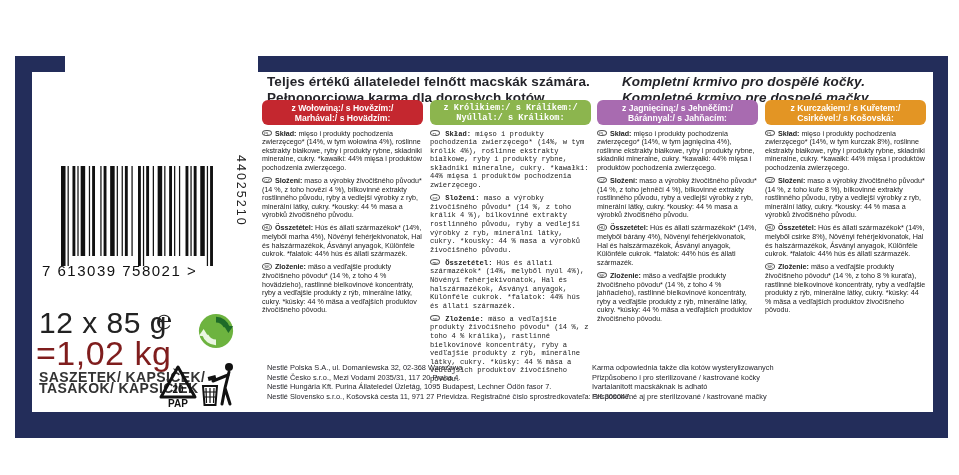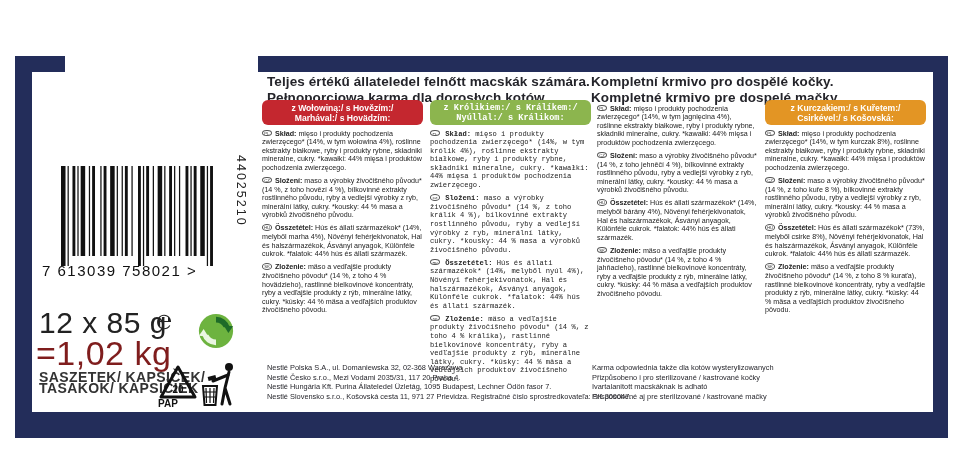--- a/index.html
+++ b/index.html
@@ -22,21 +22,21 @@
   
   .footer-block { position:absolute; top:363px; font-size:7.4px; line-height:9.6px; color:#26262c; }
 
   
   .side-number { position:absolute; left:248px; top:155px; transform:rotate(90deg); transform-origin:0 0; font-size:12.5px; letter-spacing:2px; color:#222; }
   .bc-digits { position:absolute; left:42px; top:262px; width:185px; font-size:15px; letter-spacing:1.5px; color:#111; }
   .qty { position:absolute; left:39px; top:306px; font-size:30px; color:#222; letter-spacing:0.5px; }
   .emark { position:absolute; left:156px; top:305px; font-size:27px; color:#222; }
   .weight { position:absolute; left:36px; top:334px; font-size:34px; color:#7f1d1d; letter-spacing:0.5px; }
   .pack-label { position:absolute; left:39px; top:372px; font-size:14px; line-height:11px; letter-spacing:0.4px; color:#333; font-weight:700; }
-  .pap-label { position:absolute; left:158px; top:398px; width:40px; text-align:left; font-size:10px; font-weight:700; color:#111; }
+  .pap-label { position:absolute; left:158px; top:398px; width:40px; text-align:center; font-size:10px; font-weight:700; color:#111; }
 </style>
 </head>
 <body>
 
 <div class="navy" style="left:15px; top:56px; width:50px; height:16px;"></div>
 <div class="navy" style="left:15px; top:56px; width:17px; height:382px;"></div>
 <div class="navy" style="left:258px; top:56px; width:690px; height:16px;"></div>
 <div class="navy" style="left:933px; top:56px; width:15px; height:382px;"></div>
 <div class="navy" style="left:15px; top:412px; width:933px; height:26px;"></div>
 
@@ -106,21 +106,21 @@
     <rect x="7" y="14" width="8" height="4" fill="#111" transform="rotate(-15 11 16)"></rect>
     <path d="M2 24 L16 24 L14.5 43 L3.5 43 Z" fill="none" stroke="#111" stroke-width="2"></path>
     <path d="M5 26 L5.5 41 M9 26 L9 41 M13 26 L12.5 41 M3 30 L15 30 M3.3 35 L14.7 35" stroke="#111" stroke-width="1.2"></path>
   </svg>
 </div>
 
 <div class="main-title" style="left:267px;">
   <div>Teljes értékű állateledel felnőtt macskák számára.</div>
   <div>Pełnoporcjowa karma dla dorosłych kotów.</div>
 </div>
-<div class="main-title" style="left:591px;">
+<div class="main-title" style="left:622px;font-style:italic;">
   <div>Kompletní krmivo pro dospělé kočky.</div>
   <div>Kompletné krmivo pre dospelé mačky.</div>
 </div>
 
 <div class="col" style="left:262px;">
   <div class="col-header" style="background: rgb(196, 39, 47);">
     <div>z Wołowiną:/ s Hovězím:/</div>
     <div>Marhával:/ s Hovädzím:</div>
   </div>
   <p class="para"><span class="badge">PL</span> <b>Skład:</b> <span>mięso i produkty pochodzenia zwierzęcego* (14%, w tym wołowina 4%), roślinne ekstrakty białkowe, ryby i produkty rybne, składniki mineralne, cukry. *kawałki: 44% mięsa i produktów pochodzenia zwierzęcego.</span></p>
@@ -134,34 +134,38 @@
     <div>z Królikiem:/ s Králíkem:/</div>
     <div>Nyúllal:/ s Králikom:</div>
   </div>
   <p class="para"><span class="badge">PL</span> <b>Skład:</b> <span>mięso i produkty pochodzenia zwierzęcego* (14%, w tym królik 4%), roślinne ekstrakty białkowe, ryby i produkty rybne, składniki mineralne, cukry. *kawałki: 44% mięsa i produktów pochodzenia zwierzęcego.</span></p>
   <p class="para"><span class="badge">CZ</span> <b>Složení:</b> <span>maso a výrobky živočišného původu* (14 %, z toho králík 4 %), bílkovinné extrakty rostlinného původu, ryby a vedlejší výrobky z ryb, minerální látky, cukry. *kousky: 44 % masa a výrobků živočišného původu.</span></p>
   <p class="para"><span class="badge">HU</span> <b>Összetétel:</b> <span>Hús és állati származékok* (14%, melyből nyúl 4%), Növényi fehérjekivonatok, Hal és halszármazékok, Ásványi anyagok, Különféle cukrok. *falatok: 44% hús és állati származék.</span></p>
   <p class="para"><span class="badge">SK</span> <b>Zloženie:</b> <span>mäso a vedľajšie produkty živočíšneho pôvodu* (14 %, z toho 4 % králika), rastlinné bielkovinové koncentráty, ryby a vedľajšie produkty z rýb, minerálne látky, cukry. *kúsky: 44 % mäsa a vedľajších produktov živočíšneho pôvodu.</span></p>
 </div>
 
 <div class="col" style="left:597px;">
+  <div class="col-header" style="background: rgb(168, 107, 176);">
+    <div>z Jagnięciną:/ s Jehněčím:/</div>
+    <div>Báránnyal:/ s Jahňacím:</div>
+  </div>
   <p class="para"><span class="badge">PL</span> <b>Skład:</b> <span>mięso i produkty pochodzenia zwierzęcego* (14%, w tym jagnięcina 4%), roślinne ekstrakty białkowe, ryby i produkty rybne, składniki mineralne, cukry. *kawałki: 44% mięsa i produktów pochodzenia zwierzęcego.</span></p>
   <p class="para"><span class="badge">CZ</span> <b>Složení:</b> <span>maso a výrobky živočišného původu* (14 %, z toho jehněčí 4 %), bílkovinné extrakty rostlinného původu, ryby a vedlejší výrobky z ryb, minerální látky, cukry. *kousky: 44 % masa a výrobků živočišného původu.</span></p>
   <p class="para"><span class="badge">HU</span> <b>Összetétel:</b> <span>Hús és állati származékok* (14%, melyből bárány 4%), Növényi fehérjekivonatok, Hal és halszármazékok, Ásványi anyagok, Különféle cukrok. *falatok: 44% hús és állati származék.</span></p>
   <p class="para"><span class="badge">SK</span> <b>Zloženie:</b> <span>mäso a vedľajšie produkty živočíšneho pôvodu* (14 %, z toho 4 % jahňacieho), rastlinné bielkovinové koncentráty, ryby a vedľajšie produkty z rýb, minerálne látky, cukry. *kúsky: 44 % mäsa a vedľajších produktov živočíšneho pôvodu.</span></p>
 </div>
 
 <div class="col" style="left:765px;">
   <div class="col-header" style="background: rgb(227, 149, 36);">
     <div>z Kurczakiem:/ s Kuřetem:/</div>
     <div>Csirkével:/ s Košovská:</div>
   </div>
   <p class="para"><span class="badge">PL</span> <b>Skład:</b> <span>mięso i produkty pochodzenia zwierzęcego* (14%, w tym kurczak 8%), roślinne ekstrakty białkowe, ryby i produkty rybne, składniki mineralne, cukry. *kawałki: 44% mięsa i produktów pochodzenia zwierzęcego.</span></p>
   <p class="para"><span class="badge">CZ</span> <b>Složení:</b> <span>maso a výrobky živočišného původu* (14 %, z toho kuře 8 %), bílkovinné extrakty rostlinného původu, ryby a vedlejší výrobky z ryb, minerální látky, cukry. *kousky: 44 % masa a výrobků živočišného původu.</span></p>
-  <p class="para"><span class="badge">HU</span> <b>Összetétel:</b> <span>Hús és állati származékok* (73%, melyből csirke 8%), Növényi fehérjekivonatok, Hal és halszármazékok, Ásványi anyagok, Különféle cukrok. *falatok: 44% hús és állati származék.</span></p>
+  <p class="para"><span class="badge">HU</span> <b>Összetétel:</b> <span>Hús és állati származékok* (14%, melyből csirke 8%), Növényi fehérjekivonatok, Hal és halszármazékok, Ásványi anyagok, Különféle cukrok. *falatok: 44% hús és állati származék.</span></p>
   <p class="para"><span class="badge">SK</span> <b>Zloženie:</b> <span>mäso a vedľajšie produkty živočíšneho pôvodu* (14 %, z toho 8 % kuraťa), rastlinné bielkovinové koncentráty, ryby a vedľajšie produkty z rýb, minerálne látky, cukry. *kúsky: 44 % mäsa a vedľajších produktov živočíšneho pôvodu.</span></p>
 </div>
 
 <div class="footer-block" style="left:267px;">
   <div>Nestlé Polska S.A., ul. Domaniewska 32, 02-368 Warszawa</div>
   <div>Nestlé Česko s.r.o., Mezi Vodami 2035/31, 117 20 Praha 4.</div>
   <div>Nestlé Hungária Kft. Purina Állateledel Üzletág, 1095 Budapest, Lechner Ödön fasor 7.</div>
   <div>Nestlé Slovensko s.r.o., Košovská cesta 11, 971 27 Prievidza. Registračné číslo sprostredkovateľa: SK 300047.</div>
 </div>
 <div class="footer-block" style="left:592px;">

